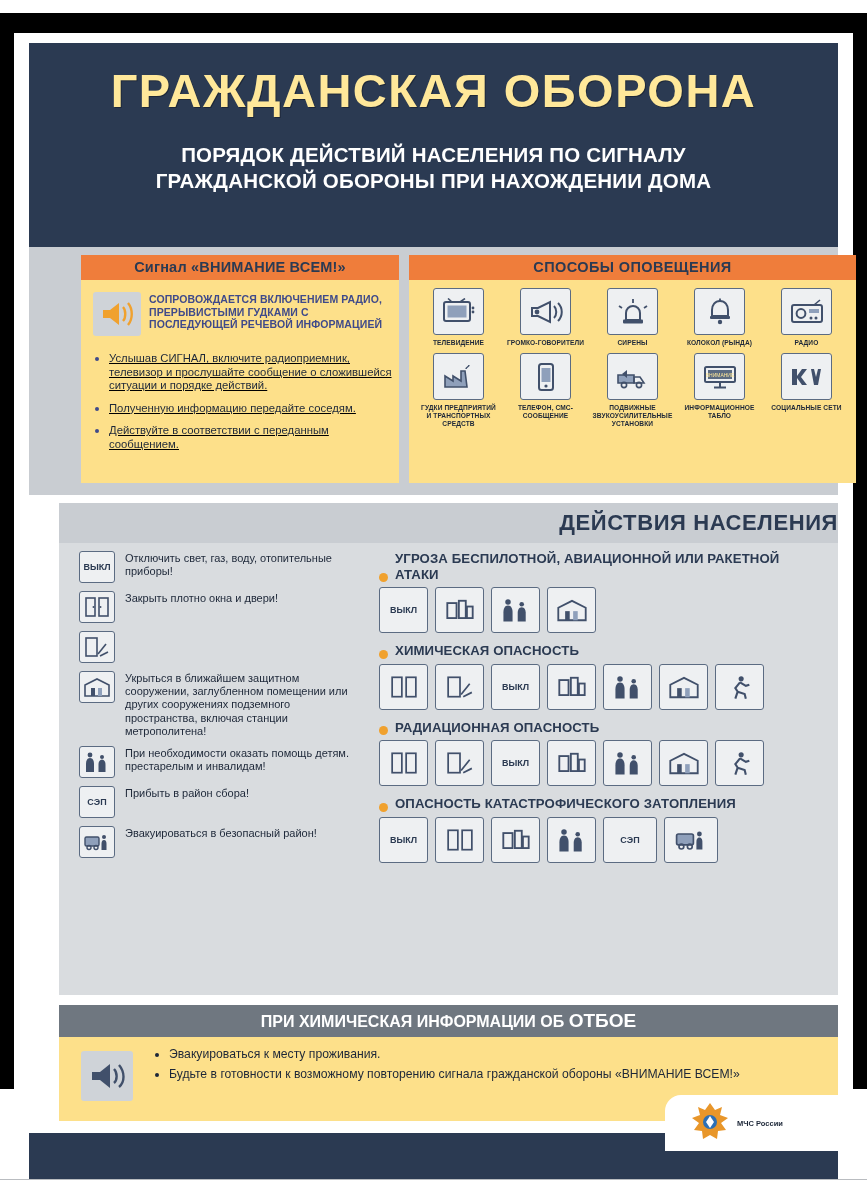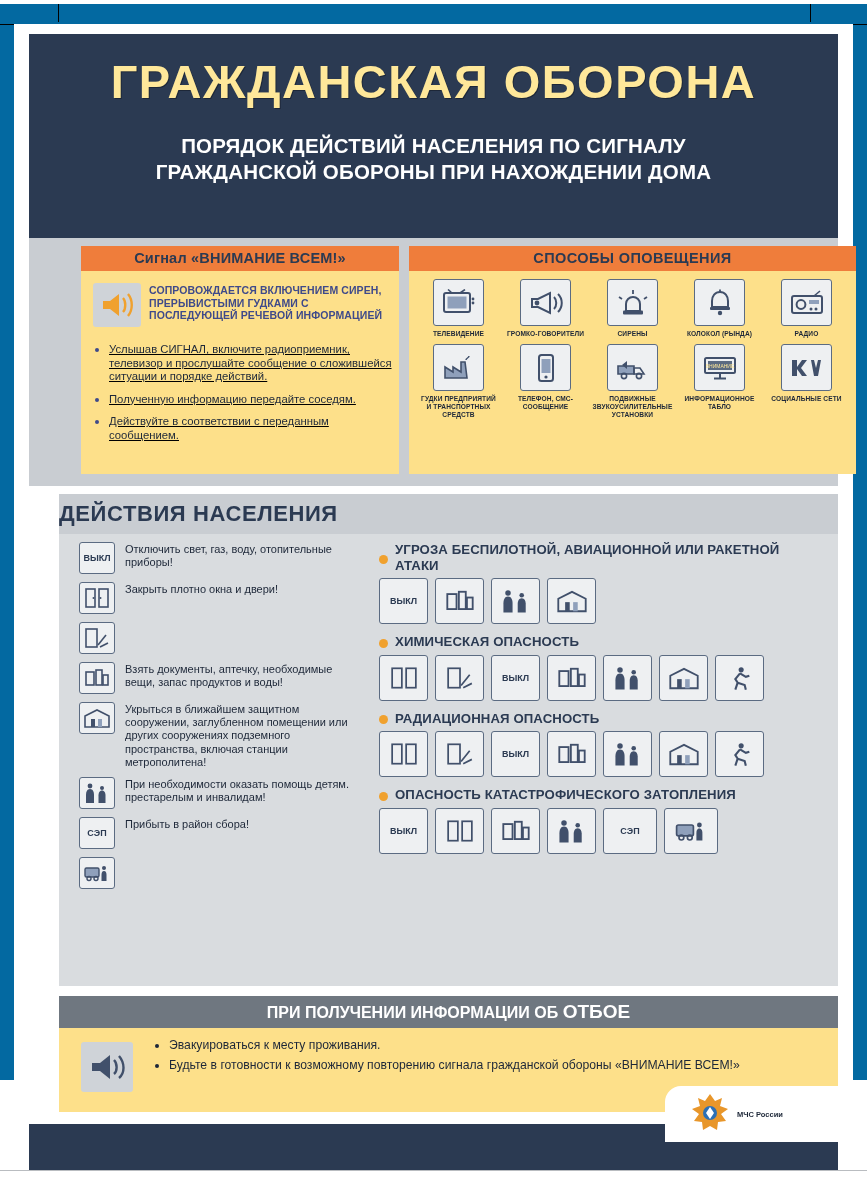--- a/index.html
+++ b/index.html
@@ -4,22 +4,22 @@
 <style>
   html,body{margin:0;padding:0;}
   body{
     width:867px;height:1200px;
     background:#ffffff;
     font-family:"Liberation Sans", sans-serif;
     overflow:hidden;
     position:relative;
   }
   .page{
-    position:absolute;left:0;top:4px;width:867px;height:1076px;
-    background:#0369a1;
+    position:absolute;left:0;top:13px;width:867px;height:1076px;
+    background:#000000;
   }
   
   .crop{position:absolute;background:#000;}
   .crop.t1{left:58px;top:0;width:1px;height:18px;}
   .crop.t2{left:810px;top:0;width:1px;height:18px;}
   .crop.l1{left:0;top:20px;width:14px;height:1px;}
   .crop.r1{left:853px;top:20px;width:14px;height:1px;}
   .crop.b1{left:58px;top:1172px;width:1px;height:14px;}
   .crop.b2{left:810px;top:1172px;width:1px;height:14px;}
 
@@ -84,36 +84,36 @@
     width:49px;height:45px;margin:0 auto;background:#eef0f2;border:1.3px solid #5b6b82;
     border-radius:3px;display:flex;align-items:center;justify-content:center;
   }
   .wlabel{font-size:6.6px;color:#1d2738;font-weight:bold;margin-top:4px;line-height:8px;
     letter-spacing:.1px;}
 
   
   .actband{
     position:absolute;left:45px;top:470px;width:779px;height:40px;background:#c9cdd2;
   }
-  .actband .t{color:#2b3a52;font-size:22px;font-weight:bold;text-align:left;
+  .actband .t{color:#2b3a52;font-size:22px;font-weight:bold;text-align:right;
     line-height:40px;letter-spacing:.6px;}
   .actbody{
     position:absolute;left:45px;top:510px;width:779px;height:452px;background:#d9dcdf;
   }
   .leftcol{position:absolute;left:20px;top:8px;width:280px;}
   .lrow{display:flex;margin-bottom:8px;}
   .licon{
     width:34px;height:30px;flex:0 0 34px;background:#eef0f2;border:1.2px solid #5b6b82;
     border-radius:3px;display:flex;align-items:center;justify-content:center;margin-right:10px;
   }
   .ltxt{font-size:11px;color:#1d2738;line-height:13.2px;padding-top:1px;}
 
   .rightcol{position:absolute;left:320px;top:8px;width:445px;}
   .grp{margin-bottom:6px;}
-  .grph{display:flex;align-items:center;margin-bottom:5px;}
+  .grph{display:flex;align-items:flex-end;margin-bottom:5px;}
   .dot{width:9px;height:9px;border-radius:50%;background:#f0a12e;margin-right:7px;margin-top:3px;flex:0 0 9px;}
   .grpt{color:#2b3a52;font-size:13.2px;font-weight:bold;line-height:15.5px;letter-spacing:.1px;}
   .icons{display:flex;gap:7px;margin-left:0;}
   .ic{
     width:47px;height:44px;background:#eef0f2;border:1.4px solid #5b6b82;border-radius:3px;
     display:flex;align-items:center;justify-content:center;position:relative;
   }
   .ic.big{width:52px;}
   .ictext{font-size:9px;font-weight:bold;color:#2b3a52;line-height:10px;text-align:center;}
 
@@ -169,21 +169,21 @@
     <div class="sigbox">
       <div class="bar">Сигнал  «ВНИМАНИЕ ВСЕМ!»</div>
       <div class="body">
         <div class="spk">
           <svg width="36" height="30" viewBox="0 0 36 30">
             <path d="M4 11h7l9-7v22l-9-7H4z" fill="#f0a12e"></path>
             <path d="M24 8c3 3 3 11 0 14" stroke="#f0a12e" stroke-width="2.4" fill="none"></path>
             <path d="M29 4c5 6 5 16 0 22" stroke="#f0a12e" stroke-width="2.4" fill="none"></path>
           </svg>
         </div>
-        <div class="sigtxt">СОПРОВОЖДАЕТСЯ ВКЛЮЧЕНИЕМ СИРЕН, ПРЕРЫВИСТЫМИ ГУДКАМИ С ПОСЛЕДУЮЩЕЙ РЕЧЕВОЙ ИНФОРМАЦИЕЙ</div>
+        <div class="sigtxt">СОПРОВОЖДАЕТСЯ ВКЛЮЧЕНИЕМ РАДИО, ПРЕРЫВИСТЫМИ ГУДКАМИ С ПОСЛЕДУЮЩЕЙ РЕЧЕВОЙ ИНФОРМАЦИЕЙ</div>
         <ul class="bullets">
           <li>Услышав СИГНАЛ, включите радиоприемник, телевизор и прослушайте сообщение о сложившейся ситуации и порядке действий.</li>
           <li>Полученную информацию передайте соседям.</li>
           <li>Действуйте в соответствии с переданным сообщением.</li>
         </ul>
       </div>
     </div>
 
     <div class="waysbox">
       <div class="bar">СПОСОБЫ ОПОВЕЩЕНИЯ</div>
@@ -340,30 +340,20 @@
         <div class="lrow">
           <div class="licon">
             <svg width="26" height="22" viewBox="0 0 26 22">
               <rect x="2" y="2" width="11" height="18" fill="none" stroke="#41506b" stroke-width="1.6"></rect>
               <path d="M14 18l8-10" stroke="#41506b" stroke-width="1.6"></path>
               <path d="M16 20l8-4" stroke="#41506b" stroke-width="1.6"></path>
             </svg>
           </div>
         </div>
 
-        <div class="lrow">
-          <div class="licon">
-            <svg width="26" height="22" viewBox="0 0 26 22">
-              <rect x="2" y="5" width="8" height="13" fill="none" stroke="#41506b" stroke-width="1.6"></rect>
-              <rect x="12" y="3" width="6" height="15" fill="none" stroke="#41506b" stroke-width="1.6"></rect>
-              <rect x="19" y="8" width="5" height="10" fill="none" stroke="#41506b" stroke-width="1.6"></rect>
-            </svg>
-          </div>
-          <div class="ltxt">Взять документы, аптечку, необходимые вещи, запас продуктов и воды!</div>
-        </div>
 
         <div class="lrow">
           <div class="licon">
             <svg width="28" height="22" viewBox="0 0 28 22">
               <path d="M2 20V9l12-6 12 6v11z" fill="none" stroke="#41506b" stroke-width="1.6"></path>
               <rect x="8" y="12" width="4" height="8" fill="#41506b"></rect>
               <rect x="15" y="12" width="4" height="8" fill="#8fa0bb"></rect>
             </svg>
           </div>
           <div class="ltxt">Укрыться в ближайшем защитном сооружении, заглубленном помещении или других сооружениях подземного пространства, включая станции метрополитена!</div>
@@ -391,20 +381,21 @@
         <div class="lrow">
           <div class="licon">
             <svg width="28" height="20" viewBox="0 0 28 20">
               <rect x="2" y="5" width="14" height="9" rx="1.5" fill="#8fa0bb" stroke="#41506b" stroke-width="1.4"></rect>
               <circle cx="6" cy="15.5" r="2" fill="none" stroke="#41506b" stroke-width="1.4"></circle>
               <circle cx="13" cy="15.5" r="2" fill="none" stroke="#41506b" stroke-width="1.4"></circle>
               <circle cx="21" cy="5" r="2" fill="#41506b"></circle>
               <path d="M21 8c-2 0-2.5 2-2.5 4v6h5v-6c0-2-.5-4-2.5-4z" fill="#41506b"></path>
             </svg>
           </div>
+          <div class="ltxt">Эвакуироваться в безопасный район!</div>
         </div>
 
       </div>
 
       <div class="rightcol">
 
         <div class="grp">
           <div class="grph">
             <div class="dot"></div>
             <div class="grpt">УГРОЗА БЕСПИЛОТНОЙ, АВИАЦИОННОЙ ИЛИ РАКЕТНОЙ АТАКИ</div>
@@ -584,21 +575,21 @@
                 <path d="M21 8c-2 0-2.5 2-2.5 4v6h5v-6c0-2-.5-4-2.5-4z" fill="#41506b"></path>
               </svg>
             </div>
           </div>
         </div>
 
       </div>
     </div>
 
     <div class="otbband">
-      <div class="t"><span>ПРИ ПОЛУЧЕНИИ ИНФОРМАЦИИ ОБ </span><b>ОТБОЕ</b></div>
+      <div class="t"><span>ПРИ ХИМИЧЕСКАЯ ИНФОРМАЦИИ ОБ </span><b>ОТБОЕ</b></div>
     </div>
     <div class="otbbody">
       <div class="otbspk">
         <svg width="40" height="34" viewBox="0 0 40 34">
           <path d="M5 13h8l10-8v24l-10-8H5z" fill="#41506b"></path>
           <path d="M27 10c3.5 3.5 3.5 11 0 14" stroke="#41506b" stroke-width="2.4" fill="none"></path>
           <path d="M32 6c6 7 6 17 0 22" stroke="#41506b" stroke-width="2.4" fill="none"></path>
         </svg>
       </div>
       <ul class="otblist">

